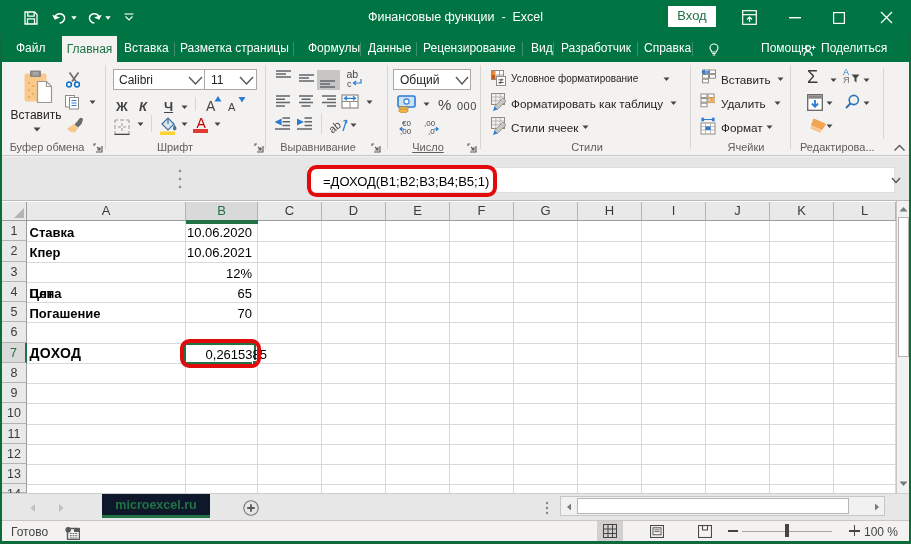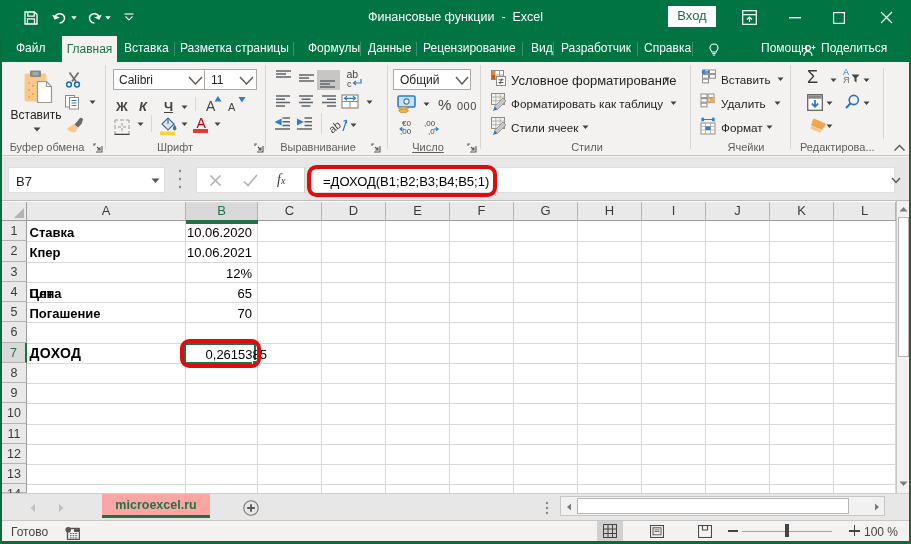--- a/index.html
+++ b/index.html
@@ -298,21 +298,21 @@
   <div class="grpsep" style="left:478px;"></div>
 
   <svg class="abs" style="left:489px;top:8px;" width="16" height="16" viewBox="0 0 16 16">
     <rect x="0.5" y="0.5" width="12" height="9" fill="#fff" stroke="#8f8b86" stroke-width="1"></rect>
     <rect x="1" y="1" width="3.5" height="4" fill="#e48a3a"></rect>
       <rect x="1" y="5" width="3.5" height="4" fill="#c55a11"></rect>
     <path d="M5 5 h7.5 M8.5 1 v8.5" stroke="#8f8b86" stroke-width="0.8"></path>
     <rect x="5.5" y="6.5" width="9" height="9" fill="#fff" stroke="#8f8b86" stroke-width="1"></rect>
     <path d="M7.5 12.5 h5 M7.5 9.8 h5 M11 8.5 l-2.2 5.5" stroke="#444" stroke-width="0.9" fill="none"></path>
   </svg>
-  <div class="rlbl" style="left:509px;top:11px;font-size:13px;">Условное форматирование</div>
+  <div class="rlbl" style="left:509px;top:11px;font-size:10px;">Условное форматирование</div>
   <svg class="abs" style="left:661px;top:15px;" width="7" height="5" viewBox="0 0 7 5">
       <path d="M0.5 0.5 L3.5 4 L6.5 0.5 z" fill="#444"></path>
     </svg>
   <svg class="abs" style="left:489px;top:31px;" width="17" height="18" viewBox="0 0 17 18">
     <rect x="0.5" y="0.5" width="13" height="11" fill="#f2f1f0" stroke="#8f8b86" stroke-width="1"></rect>
     <path d="M0.5 4 h13 M0.5 7.7 h13 M4.8 0.5 v11 M9.2 0.5 v11" stroke="#aaa8a6" stroke-width="0.8"></path>
     <path d="M3.5 13.5 L12 5 L15 8 L6.5 16.5 z" fill="#c8c6c4" stroke="#8f8b86" stroke-width="0.8"></path>
     <path d="M3.5 13.5 L6.5 16.5 L2 18 z" fill="#2b7cd3"></path>
   </svg>
   <div class="rlbl" style="left:509px;top:35px;font-size:11.7px;">Форматировать как таблицу</div>
@@ -420,40 +420,25 @@
     </svg>
   <svg class="abs" style="left:369px;top:81px;" width="10" height="10" viewBox="0 0 10 10">
       <path d="M1 3 v-2 h2 M9 3 v6 h-6 M4 4 l3 3 M7 4.2 v2.8 h-2.8" fill="none" stroke="#5a5855" stroke-width="1.1"></path>
     </svg>
   <svg class="abs" style="left:465px;top:81px;" width="10" height="10" viewBox="0 0 10 10">
       <path d="M1 3 v-2 h2 M9 3 v6 h-6 M4 4 l3 3 M7 4.2 v2.8 h-2.8" fill="none" stroke="#5a5855" stroke-width="1.1"></path>
     </svg>
 </div>
 
 <div id="fstrip">
-  <div id="namebox">
-      <span class="abs" style="left:7px;top:6px;font-size:13px;color:#252423;">B7</span>
-    <svg class="abs" style="left:142px;top:10px;" width="9" height="6" viewBox="0 0 9 6">
-        <path d="M0.5 0.5 L4.5 5 L8.5 0.5 z" fill="#5a5855"></path>
-      </svg>
-  </div>
   <svg class="abs" style="left:176px;top:9px;" width="4" height="26" viewBox="0 0 4 26">
       <circle cx="2" cy="5" r="1.2" fill="#8a8886"></circle>
       <circle cx="2" cy="13" r="1.2" fill="#8a8886"></circle>
       <circle cx="2" cy="21" r="1.2" fill="#8a8886"></circle>
     </svg>
-  <div id="fxbox">
-    <svg class="abs" style="left:12px;top:6px;" width="13" height="13" viewBox="0 0 13 13">
-        <path d="M1.5 1.5 L11.5 11.5 M11.5 1.5 L1.5 11.5" stroke="#b5b3b1" stroke-width="1.6"></path>
-      </svg>
-    <svg class="abs" style="left:46px;top:6px;" width="15" height="13" viewBox="0 0 15 13">
-        <path d="M1 7.5 L5 11.5 L14 1" fill="none" stroke="#b5b3b1" stroke-width="1.6"></path>
-      </svg>
-    <span class="abs" style="left:80px;top:4px;font-size:14px;font-style:italic;font-family:'Liberation Serif',serif;color:#3b3a39;">f<span style="font-size:10px;">x</span></span>
-  </div>
   <div id="fbar">
       <span class="abs" style="left:16px;top:6px;font-size:13px;color:#000;">=ДОХОД(B1;B2;B3;B4;B5;1)</span>
     <svg class="abs" style="left:584px;top:9px;" width="10" height="7" viewBox="0 0 10 7">
         <path d="M1 1 L5 5.5 L9 1" fill="none" stroke="#5a5855" stroke-width="1.4"></path>
       </svg>
   </div>
   <div class="redbox" style="left:305px;top:7.5px;width:190px;height:32px;"></div>
 </div>
 
 <div id="grid">
@@ -544,21 +529,21 @@
     </svg>
 </div>
 
 <div id="sheetbar">
   <svg class="abs" style="left:28px;top:9.5px;" width="5" height="8" viewBox="0 0 5 8">
       <path d="M5 0 L0.5 4 L5 8 z" fill="#c2c0be"></path>
     </svg>
   <svg class="abs" style="left:57px;top:9.5px;" width="5" height="8" viewBox="0 0 5 8">
       <path d="M0 0 L4.5 4 L0 8 z" fill="#c2c0be"></path>
     </svg>
-  <div class="abs" style="left:100px;top:0;width:108px;height:24px;background:#fca5a5;border-bottom:3px solid #217346;color:#217346;font-weight:bold;font-size:12.5px;text-align:center;line-height:23px;">microexcel.ru</div>
+  <div class="abs" style="left:100px;top:0;width:108px;height:24px;background:#0f172a;border-bottom:3px solid #217346;color:#217346;font-weight:bold;font-size:12.5px;text-align:center;line-height:23px;">microexcel.ru</div>
   <svg class="abs" style="left:241px;top:6px;" width="16" height="16" viewBox="0 0 16 16">
       <circle cx="8" cy="8" r="7.2" fill="none" stroke="#767674" stroke-width="1.1"></circle>
       <path d="M8 4.2 v7.6 M4.2 8 h7.6" stroke="#5a5855" stroke-width="1.8"></path>
     </svg>
   <svg class="abs" style="left:543px;top:7px;" width="4" height="14" viewBox="0 0 4 14">
       <circle cx="2" cy="2" r="1.2" fill="#8a8886"></circle>
       <circle cx="2" cy="7" r="1.2" fill="#8a8886"></circle>
       <circle cx="2" cy="12" r="1.2" fill="#8a8886"></circle>
     </svg>
   <div class="abs" style="left:558px;top:2px;width:325px;height:20px;background:#f1f1f1;border:1px solid #c8c6c4;">

